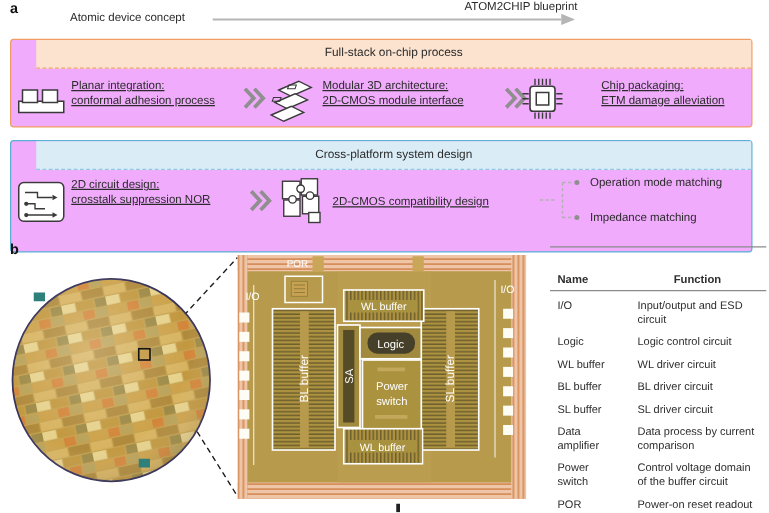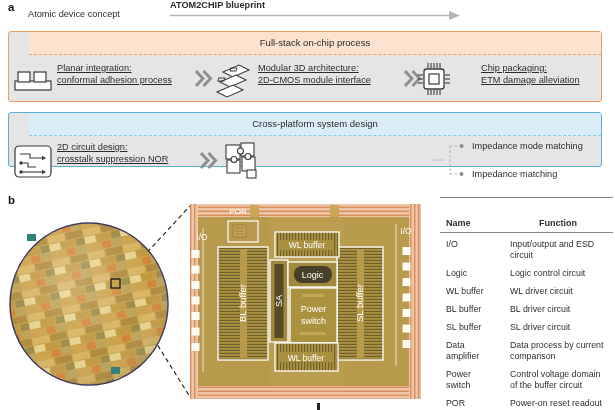--- a/index.html
+++ b/index.html
@@ -1,25 +1,25 @@
 <!DOCTYPE html>
 <html><head>
 <meta charset="utf-8">
 <style>
   html,body{margin:0;padding:0;background:#fff;}
   .canvas{position:relative;width:615px;height:410px;background:#fff;overflow:hidden;
           font-family:"Liberation Sans",sans-serif;color:#222;}
   .abs{position:absolute;}
   .panel-label{font-weight:bold;font-size:11.5px;color:#111;}
   .t9{font-size:9.2px;line-height:11.5px;color:#2c2c2c;}
-  .tc{text-align:left;font-weight:bold;}
+  .tc{text-align:right;}
   
-  .pbox{position:absolute;left:8px;width:594px;border-radius:3px;background:#e5e5e5;box-sizing:border-box;padding-left:20px;}
+  .pbox{position:absolute;left:8px;width:594px;border-radius:3px;background:#f0abfc;box-sizing:border-box;padding-left:20px;}
   #onchip-box{top:31px;height:71px;border:1.5px solid #ef9c62;}
-  #system-box{top:112px;height:55px;border:1.5px solid #58b0d2;}
+  #system-box{top:112px;height:90px;border:1.5px solid #58b0d2;}
   .pbox .head{height:22px;line-height:22px;text-align:center;font-size:9.5px;color:#2b2b2b;}
   #onchip-box .head{background:#fbe3d0;border-bottom:1px dashed #eda371;}
   #system-box .head{background:#daecf6;border-bottom:1px dashed #8ec8e2;}
   .step-text{position:absolute;font-size:9.2px;line-height:11.8px;color:#2c2c2c;white-space:nowrap;text-decoration:underline;}
   
   .tbl{position:absolute;left:440px;top:197px;width:173px;border-top:1.2px solid #8a8a8a;
        border-bottom:1.2px solid #8a8a8a;padding:16px 0 3px 0;font-size:8.8px;color:#2e2e2e;}
   .tbl .hrow{display:flex;font-weight:bold;font-size:9px;padding:4px 0 4px 6px;
              border-bottom:1.2px solid #8a8a8a;margin-bottom:6px;}
   .tbl .hrow .hname{width:64px;}
@@ -30,21 +30,21 @@
   .tbl .cfunc{width:96px;}
   svg text{font-family:"Liberation Sans",sans-serif;}
 </style>
 </head>
 <body>
 
 <div class="canvas">
 
   <span class="abs panel-label" style="left:8px;top:1px;">a</span>
 
-  <div class="abs t9" style="left:28px;top:9px;">Atomic device concept</div>
+  <div class="abs t9" style="left:56px;top:9px;">Atomic device concept</div>
 
   <div class="abs t9 tc" style="left:170px;top:0px;width:292px;">ATOM2CHIP blueprint</div>
 
   <svg class="abs" style="left:170px;top:10px;" width="292" height="12">
     <line x1="0" y1="5.5" x2="279" y2="5.5" stroke="#b5b5b5" stroke-width="1.6"></line>
     <polygon points="279,1 290,5.5 279,10" fill="#b5b5b5"></polygon>
   </svg>
 
 
   <div class="pbox" id="onchip-box">
@@ -137,32 +137,35 @@
       <rect x="5" y="6" width="14" height="14"></rect>
       <rect x="20" y="4" width="13" height="13"></rect>
       <rect x="6" y="21" width="13" height="13"></rect>
       <rect x="21" y="18" width="13" height="14"></rect>
       <circle cx="19.5" cy="12" r="3"></circle>
       <circle cx="13" cy="20.5" r="3"></circle>
       <circle cx="27" cy="17.5" r="3"></circle>
       <rect x="26" y="31" width="9" height="8"></rect>
     </g>
   </svg>
+  <div class="step-text" style="left:266px;top:156px;">
+    <div>2D-CMOS compatibility design</div>
+  </div>
 
   <svg class="abs" style="left:432px;top:138px;" width="44" height="46">
     <g stroke="#b0b0b0" stroke-width="1.1" fill="none" stroke-dasharray="2.5,2">
       <line x1="0" y1="22" x2="13" y2="22"></line>
       <path d="M18,8 V36"></path>
       <line x1="18" y1="8" x2="26" y2="8"></line>
       <line x1="18" y1="36" x2="26" y2="36"></line>
     </g>
     <circle cx="29.5" cy="8" r="2" fill="#8f8f8f"></circle>
     <circle cx="29.5" cy="36" r="2" fill="#8f8f8f"></circle>
   </svg>
-  <div class="abs t9" style="left:472px;top:141px;">Impedance mode matching</div>
+  <div class="abs t9" style="left:472px;top:141px;">Operation mode matching</div>
   <div class="abs t9" style="left:472px;top:169px;">Impedance matching</div>
 
   <span class="abs panel-label" style="left:8px;top:194px;">b</span>
 
   <svg class="abs" style="left:0;top:195px;" width="615" height="215">
     <g stroke="#1a1a1a" stroke-width="1.1" stroke-dasharray="4.5,3.2">
       <line x1="121" y1="85.5" x2="190" y2="11"></line>
       <line x1="121" y1="91.5" x2="190" y2="202"></line>
     </g>
   </svg>

